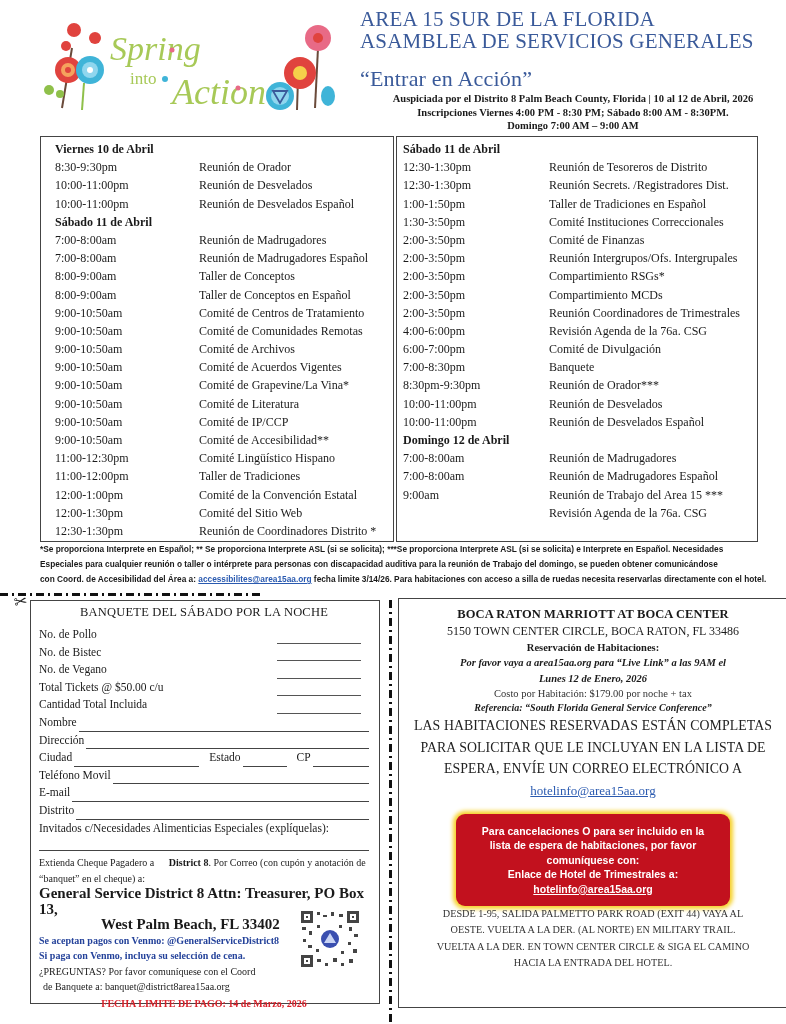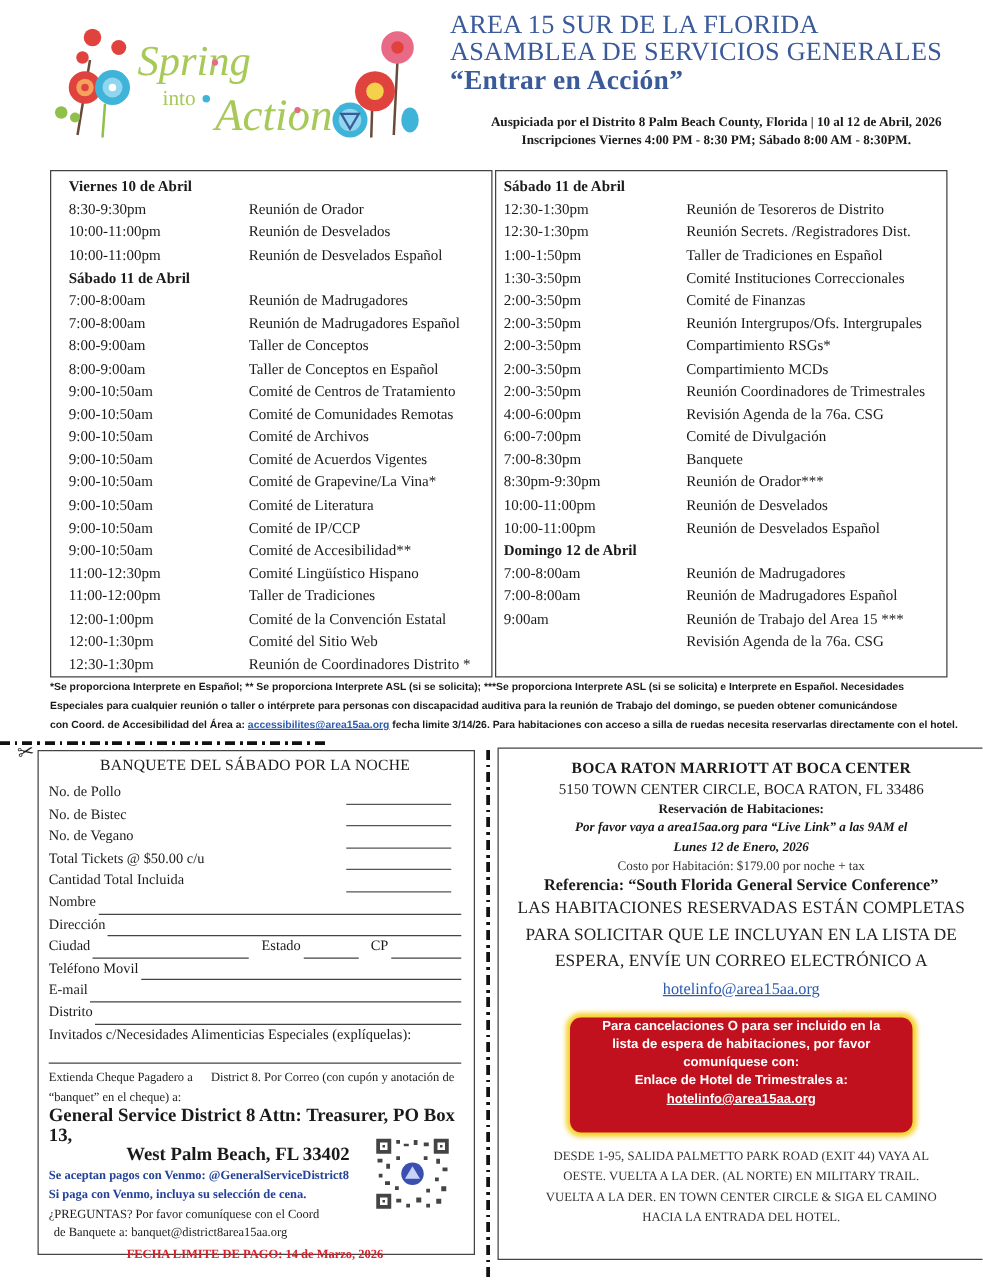--- a/index.html
+++ b/index.html
@@ -4,21 +4,21 @@
 <style>
   * { box-sizing: border-box; margin: 0; padding: 0; }
   html, body { width: 786px; height: 1024px; background: #ffffff; overflow: hidden; }
   body { position: relative; font-family: "Liberation Serif", "DejaVu Serif", serif; color: #1a1a1a; }
 
   
   .logo { position: absolute; left: 22px; top: 18px; width: 320px; height: 95px; }
   .logo svg { width: 100%; height: 100%; }
   .title-block { position: absolute; left: 360px; top: 8px; width: 426px; text-align: left; }
   .title-line { color: #3a5a9a; font-size: 21px; line-height: 22px; letter-spacing: 0.2px; }
-  .title-line.sub { font-size: 22px; margin-top: 1px; font-weight: bold; }
+  .title-line.sub { font-size: 22px; margin-top: 16px; }
   .meta { position: absolute; left: 360px; top: 92px; width: 426px; text-align: center; font-size: 10.5px; line-height: 13.5px; font-weight: bold; }
 
   
   .sched { position: absolute; border: 1.5px solid #444; background: #fff; padding: 3px 8px 0 14px; }
   .sched.left { left: 40px; top: 136px; width: 354px; height: 406px; }
   .sched.right { left: 396px; top: 136px; width: 362px; height: 406px; padding-left: 6px; }
   .day { font-weight: bold; font-size: 12px; height: 18.2px; line-height: 18.2px; }
   .row { display: flex; font-size: 12px; height: 18.2px; line-height: 18.2px; white-space: nowrap; }
   .row .t { width: 144px; flex: none; }
   .sched.right .row .t { width: 146px; }
@@ -39,39 +39,39 @@
   .banquet h3 { text-align: center; font-size: 12.5px; font-weight: normal; margin-bottom: 6px; letter-spacing: 0.2px; }
   .frow { display: flex; align-items: flex-end; height: 17.6px; line-height: 17.6px; }
   .frow .lbl { flex: none; }
   .frow .blank { flex: none; margin-left: auto; width: 84px; border-bottom: 1px solid #555; height: 10px; margin-right: 8px; }
   .frow .fill { flex: 1; border-bottom: 1px solid #444; height: 11px; margin-left: 2px; }
   .frow .fill.w70 { flex: none; width: 125px; }
   .frow .fill.w36 { flex: none; width: 44px; }
   .frow .lbl.mid { margin-left: 10px; text-align: center; }
   .fullline { border-bottom: 1px solid #444; height: 14px; margin: 0 0 4px 0; }
   .pay { font-size: 10px; line-height: 15.5px; }
-  .pay b { font-weight: normal; padding-left: 12px; }
+  .pay b { font-weight: bold; padding-left: 12px; }
   .pay .addr { font-weight: bold; font-size: 15px; }
   .pay .blue { color: #24429a; font-weight: bold; font-size: 10px; }
   .pay .red { color: #d8212a; text-align: center; font-weight: bold; font-size: 10px; margin-top: 1px; }
   .qr { position: absolute; left: 268px; top: 308px; width: 62px; height: 60px; }
 
   
   .hotel { position: absolute; left: 398px; top: 598px; width: 390px; height: 410px; border: 1.5px solid #444; text-align: center; padding-top: 6px; }
   .hotel .h1 { font-size: 12.5px; font-weight: bold; line-height: 18px; letter-spacing: 0.1px; }
   .hotel .h2 { font-size: 12px; line-height: 17px; }
   .hotel .h3 { font-size: 10.5px; font-weight: bold; line-height: 15px; }
   .hotel .it { font-size: 10.5px; font-weight: bold; font-style: italic; line-height: 15.5px; }
   .hotel .cost { font-size: 10.5px; line-height: 15px; color: #333; }
-  .hotel .ref { font-size: 13px; font-weight: bold; line-height: 14px; }
+  .hotel .ref { font-size: 10px; font-weight: bold; line-height: 14px; font-style: italic; }
   .hotel .big { font-size: 13.8px; line-height: 21.5px; color: #222; letter-spacing: 0.1px; }
   .hotel .link { font-size: 13px; line-height: 22px; color: #2a5ab0; text-decoration: underline; }
-  .redbox { margin: 12px auto 0; width: 274px; height: 92px; background: #c2111e; border-radius: 9px; box-shadow: 0 0 4px 3px #f6d128; color: #fff; font-family: "Liberation Sans", "DejaVu Sans", sans-serif; font-weight: bold; font-size: 10.5px; line-height: 14.5px; padding-top: 0; }
+  .redbox { margin: 12px auto 0; width: 274px; height: 92px; background: #c2111e; border-radius: 9px; box-shadow: 0 0 4px 3px #f6d128; color: #fff; font-family: "Liberation Sans", "DejaVu Sans", sans-serif; font-weight: bold; font-size: 10.5px; line-height: 14.5px; padding-top: 10px; }
   .redbox .rl { text-decoration: underline; }
-  .dirs { margin-top: 12px; font-size: 10.2px; line-height: 16.5px; color: #333; padding: 0 4px; }
+  .dirs { font-size: 10.2px; line-height: 16.5px; color: #333; padding: 0 4px; }
 </style>
 </head>
 <body>
 
 <div class="logo">
   <svg viewBox="0 0 320 95" xmlns="http://www.w3.org/2000/svg">
 
     <line x1="40" y1="90" x2="50" y2="30" stroke="#6a4a3a" stroke-width="2"></line>
     <line x1="60" y1="92" x2="62" y2="65" stroke="#8fc04a" stroke-width="2"></line>
     <circle cx="52" cy="12" r="7" fill="#e0433e"></circle>
@@ -108,20 +108,21 @@
 
 <div class="title-block">
   <div class="title-line">AREA 15 SUR DE LA FLORIDA</div>
   <div class="title-line">ASAMBLEA DE SERVICIOS GENERALES</div>
   <div class="title-line sub">“Entrar en Acción”</div>
 </div>
 
 <div class="meta">
   <div>Auspiciada por el Distrito 8 Palm Beach County, Florida | 10 al 12 de Abril, 2026</div>
   <div>Inscripciones Viernes 4:00 PM - 8:30 PM; Sábado 8:00 AM - 8:30PM.</div>
+  <div>Domingo 7:00 AM – 9:00 AM</div>
 </div>
 
 <div class="sched left">
   <div class="day">Viernes 10 de Abril</div>
   <div id="sl-d1">
       <div class="row">
         <span class="t">8:30-9:30pm</span>
         <span>Reunión de Orador</span>
       </div>
       <div class="row">

